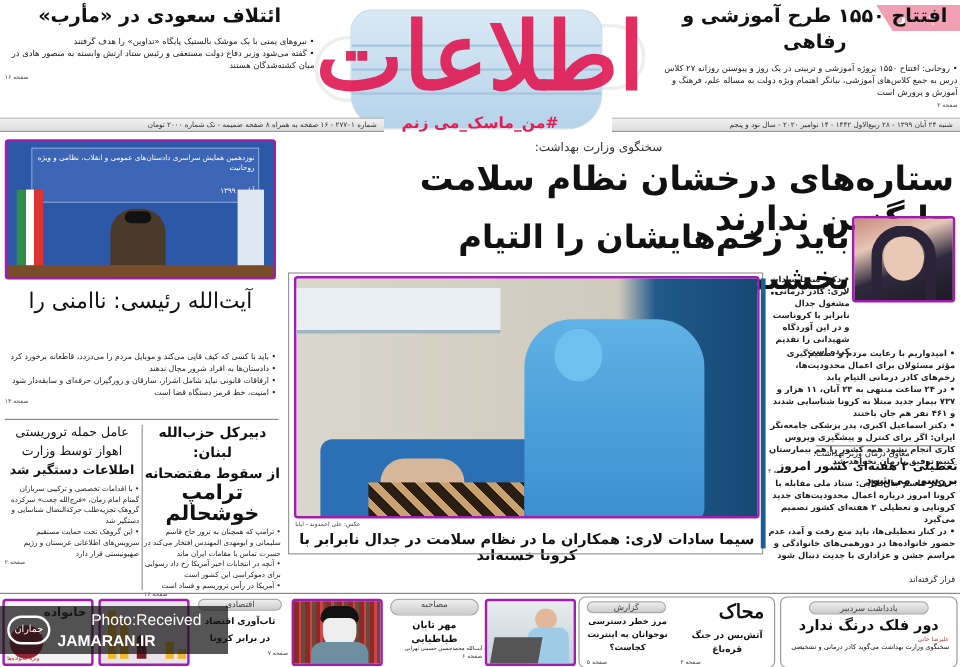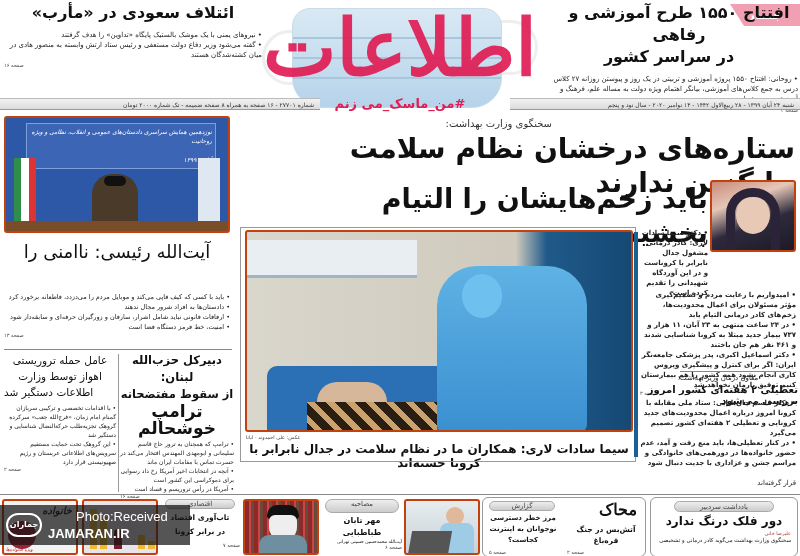--- a/index.html
+++ b/index.html
@@ -18,21 +18,21 @@
 
     .top-head { font-weight: bold; font-size: 17px; line-height: 22px; text-align: center; direction: rtl; }
     .small-text { font-size: 7px; line-height: 10px; direction: rtl; text-align: right; color: #222; }
     .page-ref { font-size: 5px; color: #444; direction: rtl; }
 
     .date-bar { top: 98px; height: 12px; background: linear-gradient(#f2f2f2, #dcdcdc); border-top: 1px solid #bbb; border-bottom: 1px solid #999; font-size: 6px; line-height: 11px; direction: rtl; padding: 0 6px; color: #333; }
 
     .corner-badge { right: 0; top: 4px; width: 70px; height: 22px; background: #f1a0b4; color: #fff; font-weight: bold; font-size: 13px; text-align: center; line-height: 22px; clip-path: polygon(0 0,100% 0,100% 100%,20% 100%); }
 
     .headline-main { font-weight: bold; font-size: 27px; line-height: 34px; direction: rtl; text-align: right; }
-    .photo { overflow: hidden; border: 2px solid #c2410c; border-radius: 3px; font-style: italic; }
+    .photo { overflow: hidden; border: 2px solid #a21caf; border-radius: 3px; }
 
     .divider { background: #888; }
     .box { border: 1px solid #999; border-radius: 6px; }
     .pill { background: linear-gradient(#eee, #ccc); border-radius: 8px; font-size: 7px; text-align: center; color: #444; border: 1px solid #aaa; }
     .watermark { left: 0; top: 505px; width: 190px; height: 40px; background: rgba(20,20,20,0.72); color: #fff; }
   </style>
 </head>
 <body>
 
 <div class="abs" style="left:4px; top:2px; width:258px;">
@@ -50,21 +50,20 @@
     <div class="mask-fold" style="top:48px; left:0; width:100%;"></div>
     <div class="mask-fold" style="top:68px; left:0; width:100%;"></div>
   </div>
   <div class="brand">اطلاعات</div>
   <div class="hashtag">#من_ماسک_می زنم</div>
 </div>
 
 <div class="abs corner-badge">جـــار</div>
 <div class="abs" style="left:540px; top:2px; width:258px;">
   <div class="top-head" style="font-size:16px; padding-left:20px;">افتتاح ۱۵۵۰ طرح آموزشی و رفاهی</div>
-  <div class="top-head" style="font-size:16px;">در سراسر کشور</div>
   <div class="small-text" style="margin-top:6px;">• روحانی: افتتاح ۱۵۵۰ پروژه آموزشی و تربیتی در یک روز و پیوستن روزانه ۲۷ کلاس درس به جمع کلاس‌های آموزشی، بیانگر اهتمام ویژه دولت به مساله علم، فرهنگ و آموزش و پرورش است</div>
   <div class="page-ref" style="margin-top:3px;">صفحه ۲</div>
 </div>
 
 <div class="abs date-bar" style="left:510px; width:290px;">
   <span>شنبه ۲۴ آبان ۱۳۹۹ - ۲۸ ربیع‌الاول ۱۴۴۲ - ۱۴ نوامبر ۲۰۲۰ - سال نود و پنجم</span>
 </div>
 <div class="abs date-bar" style="left:0; width:320px;">
   <span>شماره ۲۷۷۰۱ - ۱۶ صفحه به همراه ۸ صفحه ضمیمه - تک شماره ۲۰۰۰ تومان</span>
 </div>
@@ -135,21 +134,21 @@
   <div style="font-size:17px; font-weight:bold; line-height:17px; text-align:center;">ترامپ خوشحالم</div>
   <div class="small-text" style="font-size:6px; line-height:9px; margin-top:2px;">• ترامپ که همچنان به ترور حاج قاسم سلیمانی و ابومهدی المهندس افتخار می‌کند در حسرت تماس با مقامات ایران ماند</div>
   <div class="small-text" style="font-size:6px; line-height:9px;">• آنچه در انتخابات اخیر آمریکا رخ داد رسوایی برای دموکراسی این کشور است</div>
   <div class="small-text" style="font-size:6px; line-height:9px;">• آمریکا در رأس تروریسم و فساد است</div>
   <div class="page-ref" style="text-align:left;">صفحه ۱۶</div>
 </div>
 
 <div class="abs rtl" style="left:4px; top:352px; width:112px;">
   <div style="font-size:10.5px; line-height:16px; text-align:center;">عامل حمله تروریستی</div>
   <div style="font-size:10.5px; line-height:16px; text-align:center;">اهواز توسط وزارت</div>
-  <div style="font-size:10.5px; line-height:16px; text-align:left;">اطلاعات دستگیر شد</div>
+  <div style="font-size:10.5px; line-height:16px; text-align:center;font-weight:bold;">اطلاعات دستگیر شد</div>
   <div class="small-text" style="font-size:6px; line-height:9px; margin-top:3px;">• با اقدامات تخصصی و ترکیبی سربازان گمنام امام زمان، «فرج‌الله چعب» سرکرده گروهک تجزیه‌طلب حرکةالنضال شناسایی و دستگیر شد</div>
   <div class="small-text" style="font-size:6px; line-height:9px;">• این گروهک تحت حمایت مستقیم سرویس‌های اطلاعاتی عربستان و رژیم صهیونیستی قرار دارد</div>
   <div class="page-ref" style="text-align:left;">صفحه ۲</div>
 </div>
 <div class="abs" style="left:118px; top:354px; width:1px; height:138px; background:#999;"></div>
 
 <div class="abs divider" style="left:0; top:494px; width:800px; height:1px;"></div>
 
 <div class="abs box" style="left:650px; top:497px; width:148px; height:60px;">
   <div class="pill" style="margin:3px auto 0; width:100px; height:11px; line-height:10px;">یادداشت سردبیر</div>
@@ -202,16 +201,16 @@
   <div style="position:absolute; left:64px; bottom:4px; width:7px; height:8px; background:#f2b92f;"></div>
 </div>
 
 <div class="abs photo" style="left:2px; top:499px; width:76px; height:56px; background:#f3f3f3;">
   <div style="position:absolute; right:4px; top:4px; font-weight:bold; font-size:10px; color:#222; direction:rtl;">خانواده</div>
   <div style="position:absolute; left:4px; top:20px; width:28px; height:28px; border-radius:50%; background:#9a2436;"></div>
   <div style="position:absolute; left:2px; bottom:1px; font-size:4.5px; color:#b22; direction:rtl;">ویژه خانواده‌ها</div>
 </div>
 
 <div class="abs watermark">
-  <div style="position:absolute; left:6px; top:8px; width:36px; height:24px; border:2px solid #fff; border-radius:12px; font-size:8px; line-height:20px; text-align:center; font-weight:bold;">جماران</div>
+  <div style="position:absolute; left:6px; top:8px; width:36px; height:24px; border:2px solid #fff; border-radius:12px; font-size:8px; line-height:20px; text-align:center; font-weight:normal;">جماران</div>
   <div style="position:absolute; left:48px; top:4px; font-family:'Liberation Sans',sans-serif; font-size:13px; font-weight:normal;margin-left:28px;">Photo:Received</div>
   <div style="position:absolute; left:48px; top:21px; font-family:'Liberation Sans',sans-serif; font-size:13px; font-weight:bold;">JAMARAN.IR</div>
 </div>
 
 </body></html>

